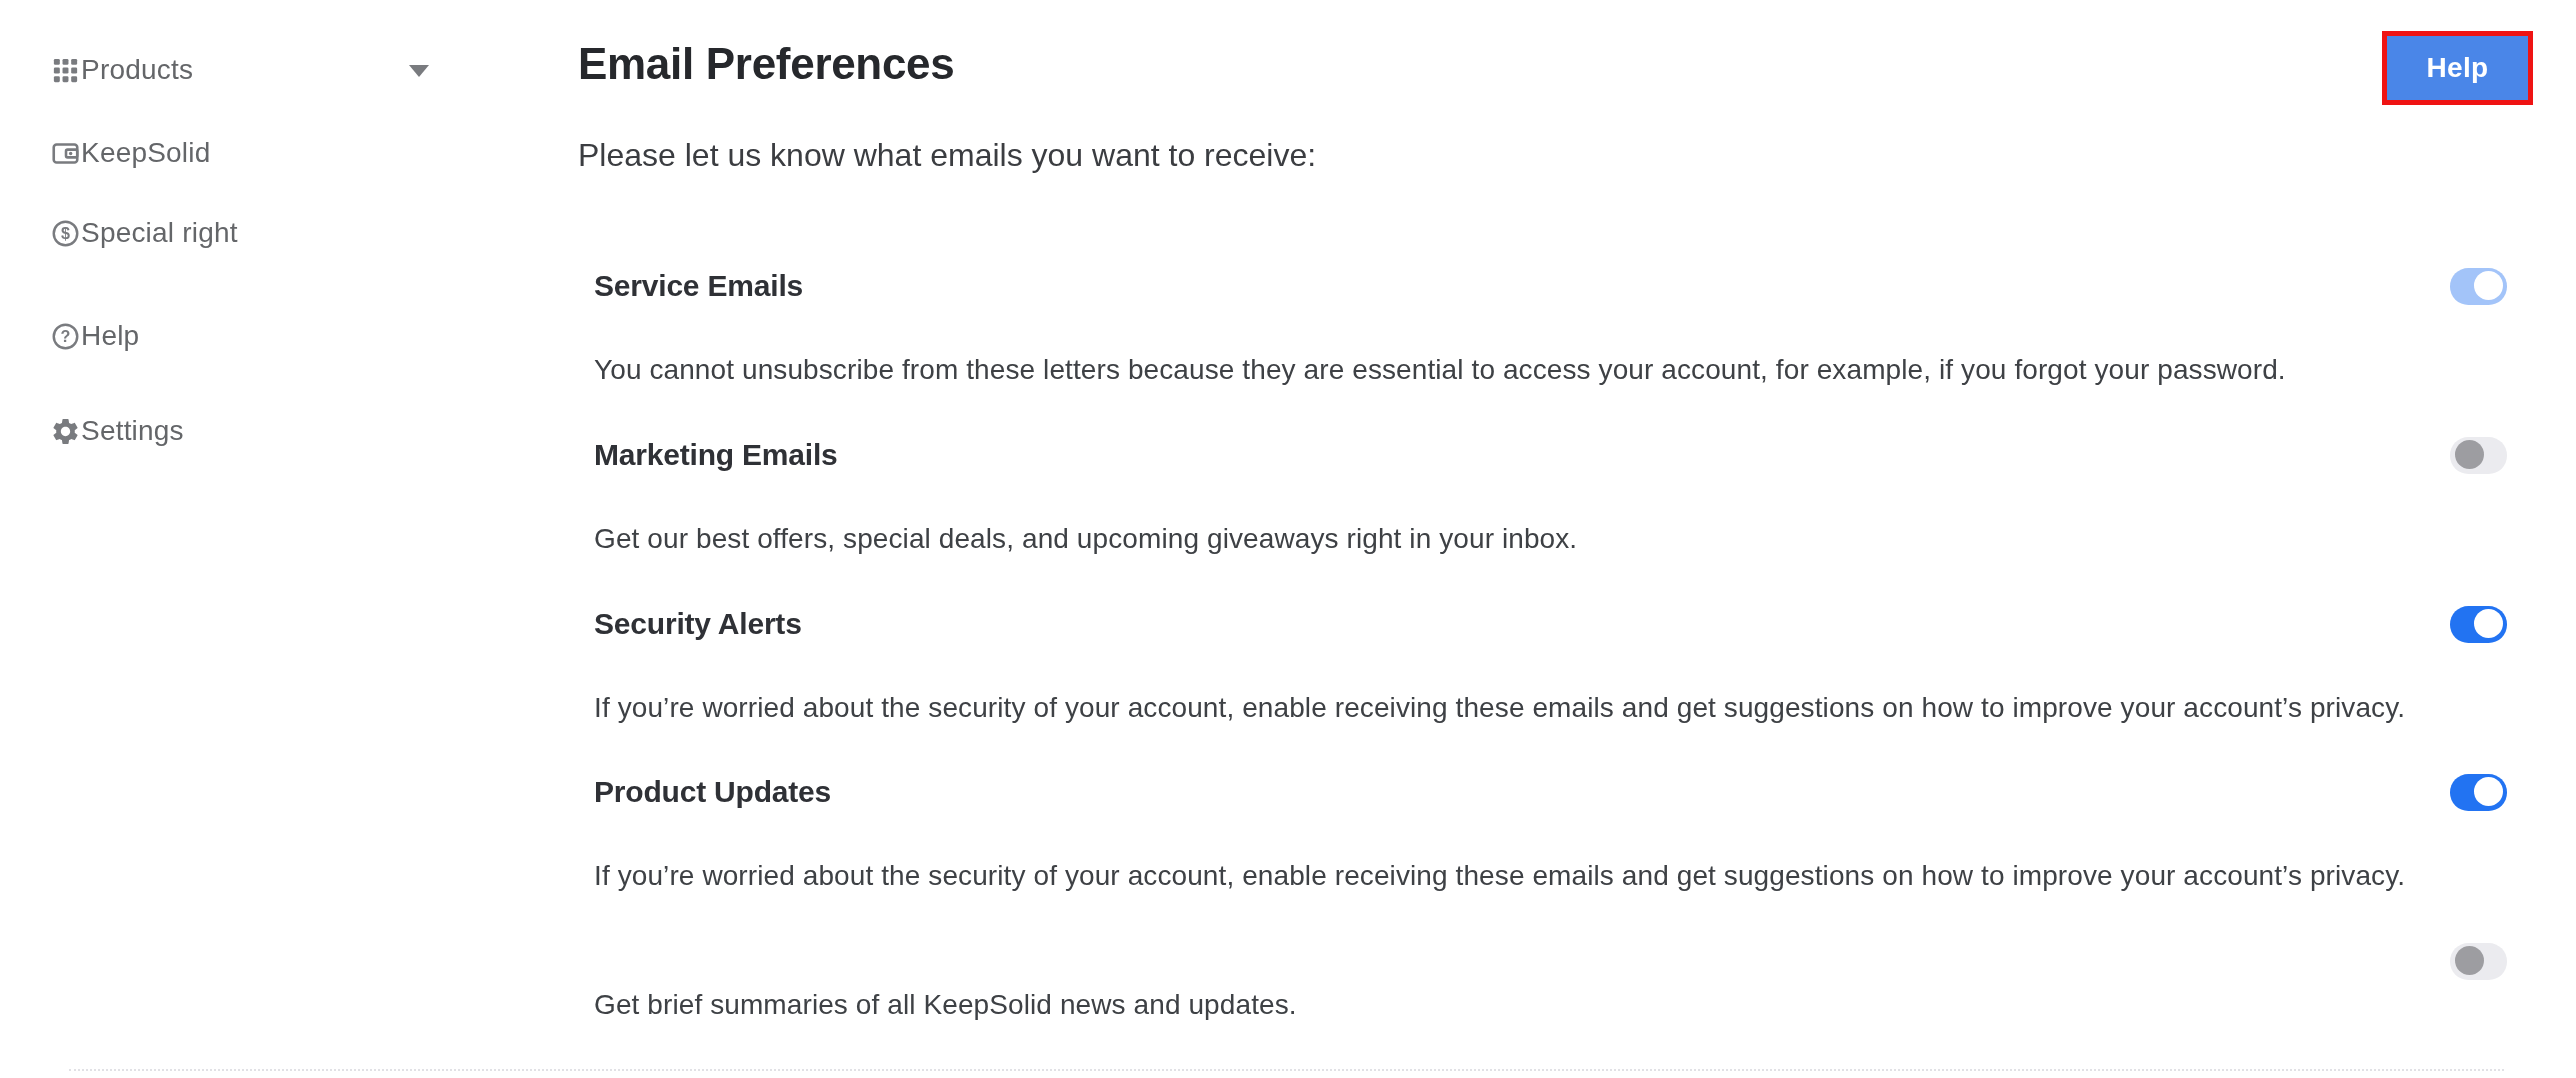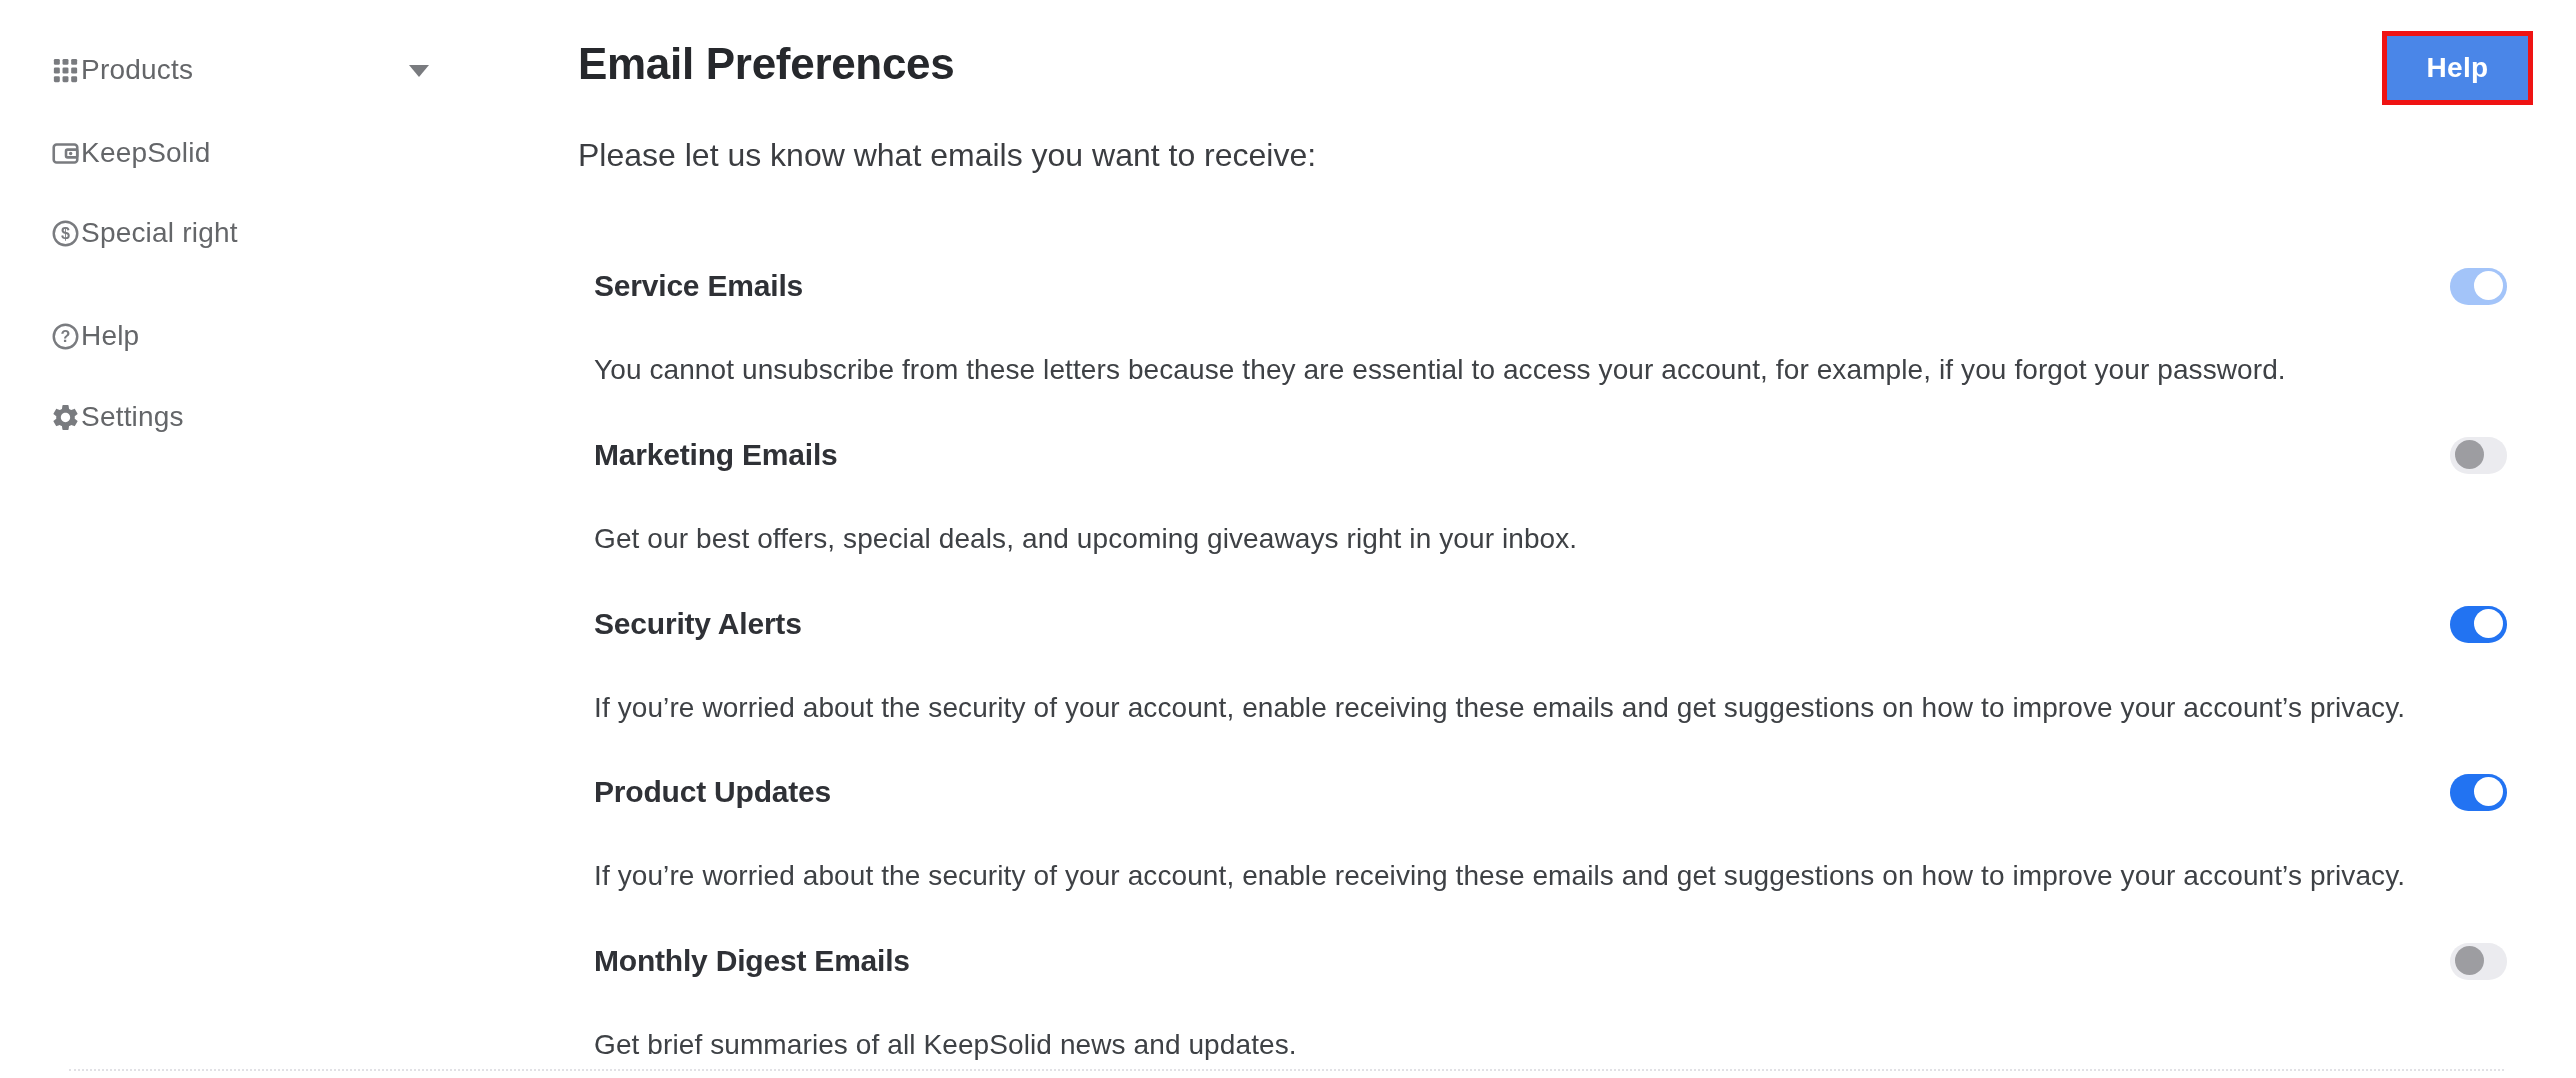--- a/index.html
+++ b/index.html
@@ -123,21 +123,21 @@
       </div>
       <div class="side-item" style="top: 316px;">
         <span class="icon">
           <svg viewBox="0 0 24 24" fill="none">
             <circle cx="12" cy="12" r="9.1" stroke="#797b7f" stroke-width="1.9"></circle>
             <text x="12" y="16.2" font-size="12.5" font-weight="bold" text-anchor="middle" fill="#797b7f">?</text>
           </svg>
         </span>
         <span class="label">Help</span>
       </div>
-      <div class="side-item" style="top: 397px;">
+      <div class="side-item" style="top: 411px;">
         <span class="icon">
           <svg viewBox="0 0 24 24">
             <path fill="#797b7f" d="M19.14,12.94c0.04-0.3,0.06-0.61,0.06-0.94c0-0.32-0.02-0.64-0.07-0.94l2.03-1.58c0.18-0.14,0.23-0.41,0.12-0.61l-1.92-3.32c-0.12-0.22-0.37-0.29-0.59-0.22l-2.39,0.96c-0.5-0.38-1.03-0.7-1.62-0.94L14.4,2.81c-0.04-0.24-0.24-0.41-0.48-0.41h-3.84c-0.24,0-0.43,0.17-0.47,0.41L9.25,5.35C8.66,5.59,8.12,5.92,7.63,6.29L5.24,5.33c-0.22-0.08-0.47,0-0.59,0.22L2.74,8.87C2.62,9.08,2.66,9.34,2.86,9.48l2.03,1.58C4.84,11.36,4.8,11.69,4.8,12s0.02,0.64,0.07,0.94l-2.03,1.58c-0.18,0.14-0.23,0.41-0.12,0.61l1.92,3.32c0.12,0.22,0.37,0.29,0.59,0.22l2.39-0.96c0.5,0.38,1.03,0.7,1.62,0.94l0.36,2.54c0.05,0.24,0.24,0.41,0.48,0.41h3.84c0.24,0,0.44-0.17,0.47-0.41l0.36-2.54c0.59-0.24,1.13-0.56,1.62-0.94l2.39,0.96c0.22,0.08,0.47,0,0.59-0.22l1.92-3.32c0.12-0.22,0.07-0.47-0.12-0.61L19.14,12.94z M12,15.6c-1.98,0-3.6-1.62-3.6-3.6s1.62-3.6,3.6-3.6s3.6,1.62,3.6,3.6S13.98,15.6,12,15.6z"></path>
           </svg>
         </span>
         <span class="label">Settings</span>
       </div>
     </nav>
 
   <main>
@@ -167,21 +167,20 @@
           </span>
         </section>
         <section class="pref" style="top: 772px;">
           <h2>Product Updates</h2>
           <p class="desc">If you’re worried about the security of your account, enable receiving these emails and get suggestions on how to improve your account’s privacy.</p>
           <span class="toggle on" role="switch" aria-checked="true">
             <span class="knob"></span>
           </span>
         </section>
         <section class="pref" style="top: 941px;">
-          <h2>Monthly Digest Emails</h2>
           <p class="desc">Get brief summaries of all KeepSolid news and updates.</p>
           <span class="toggle off" role="switch" aria-checked="false">
             <span class="knob"></span>
           </span>
         </section>
       </div>
 
     <div class="save-highlight">
       <button class="save-btn">Help</button>
     </div>

